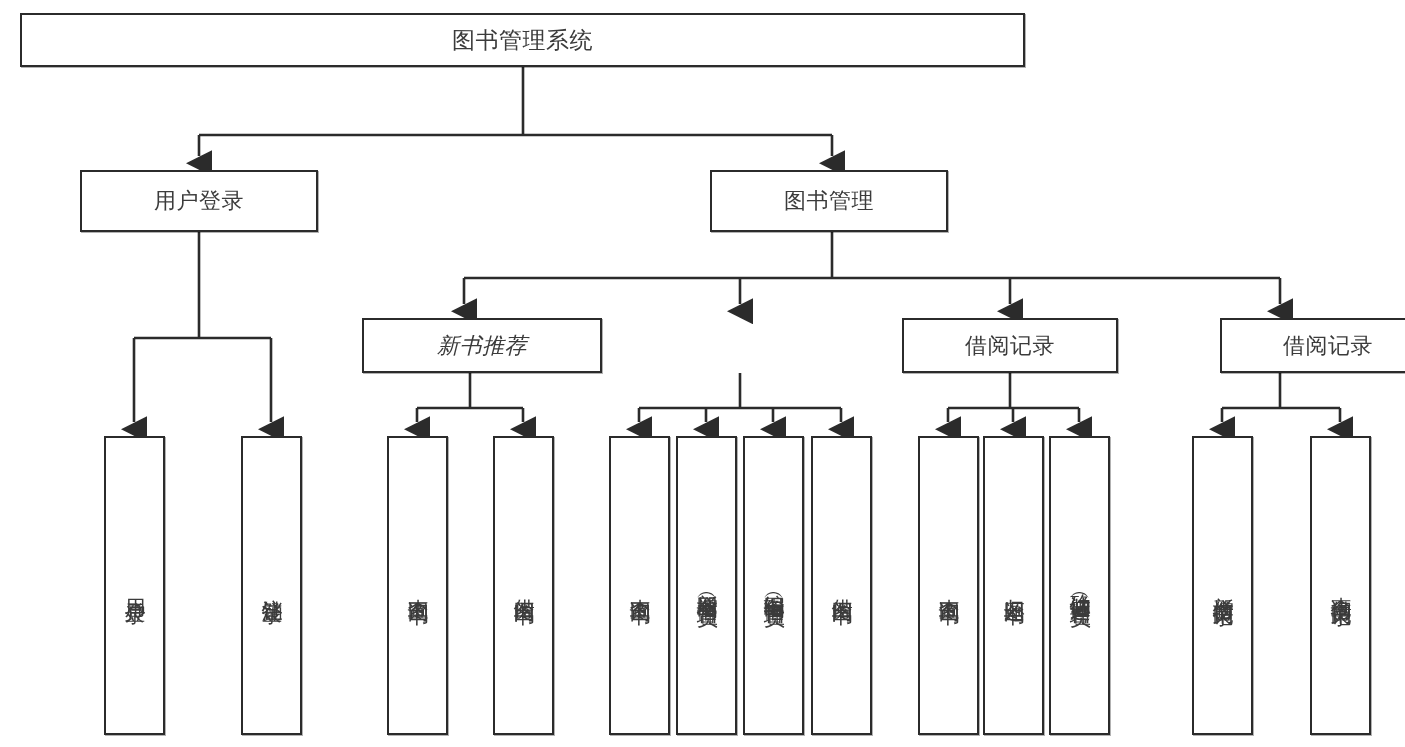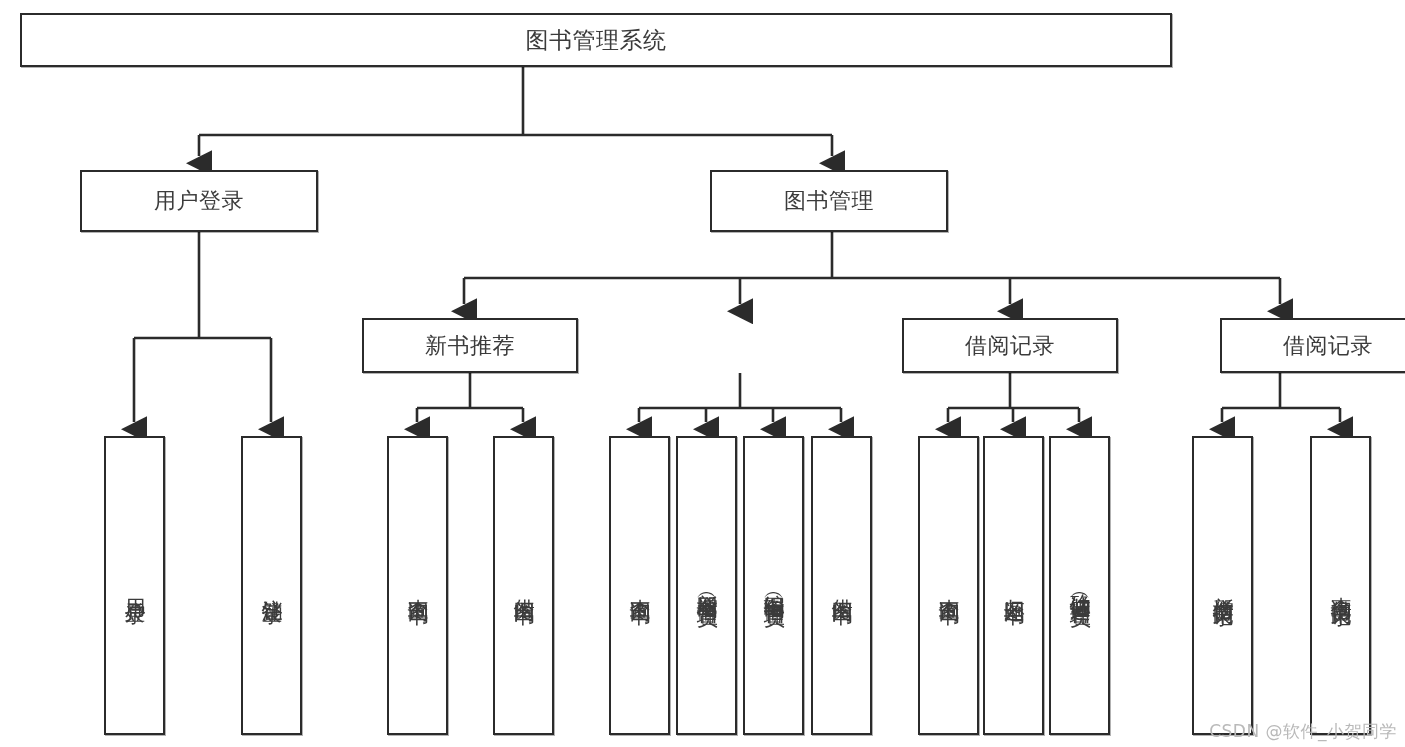--- a/index.html
+++ b/index.html
@@ -117,32 +117,32 @@
       <path d="M1013,408 L1013,422" marker-end="url(#arrow)"></path>
       <path d="M1079,408 L1079,422" marker-end="url(#arrow)"></path>
 
       <path d="M1280,373 L1280,408"></path>
       <path d="M1222,408 L1340,408"></path>
       <path d="M1222,408 L1222,422" marker-end="url(#arrow)"></path>
       <path d="M1340,408 L1340,422" marker-end="url(#arrow)"></path>
     </g>
   </svg>
 
-  <div class="node root" style="left:20px; top:13px; width:1152px; height:54px;">
+  <div class="node root" style="left:20px; top:13px; width:1005px; height:54px;">
     <span class="label">图书管理系统</span>
   </div>
 
   <div class="node" style="left:80px; top:170px; width:238px; height:62px;">
     <span class="label">用户登录</span>
   </div>
   <div class="node" style="left:710px; top:170px; width:238px; height:62px;">
     <span class="label">图书管理</span>
   </div>
 
-  <div class="node" style="left:362px; top:318px; width:216px; height:55px;">
+  <div class="node" style="left:362px; top:318px; width:240px; height:55px;font-style:italic;">
     <span class="label">新书推荐</span>
   </div>
   <div class="node" style="left:902px; top:318px; width:216px; height:55px;">
     <span class="label">借阅记录</span>
   </div>
   <div class="node" style="left:1220px; top:318px; width:216px; height:55px;">
     <span class="label">借阅记录</span>
   </div>
 
   <div class="node vertical" style="left:104px; top:436px; width:61px; height:299px;">
@@ -182,15 +182,14 @@
     <span class="label">确认归还（管理员）</span>
   </div>
 
   <div class="node vertical" style="left:1192px; top:436px; width:61px; height:299px;">
     <span class="label">新增借阅记录</span>
   </div>
   <div class="node vertical" style="left:1310px; top:436px; width:61px; height:299px;">
     <span class="label">查询借阅记录</span>
   </div>
 
-  <div class="watermark">CSDN @软件_小贺同学</div>
 
 </div>
 
 </body></html>

